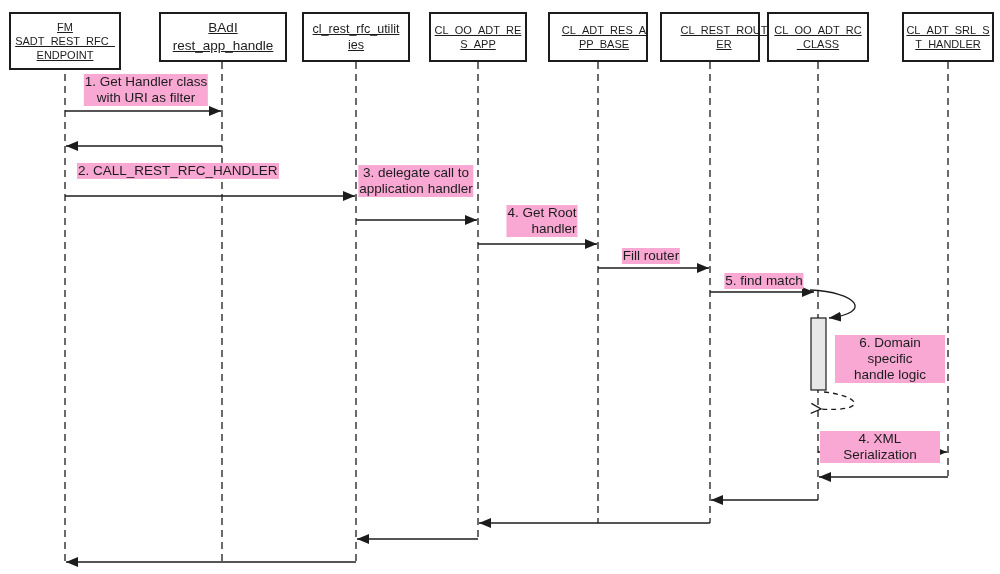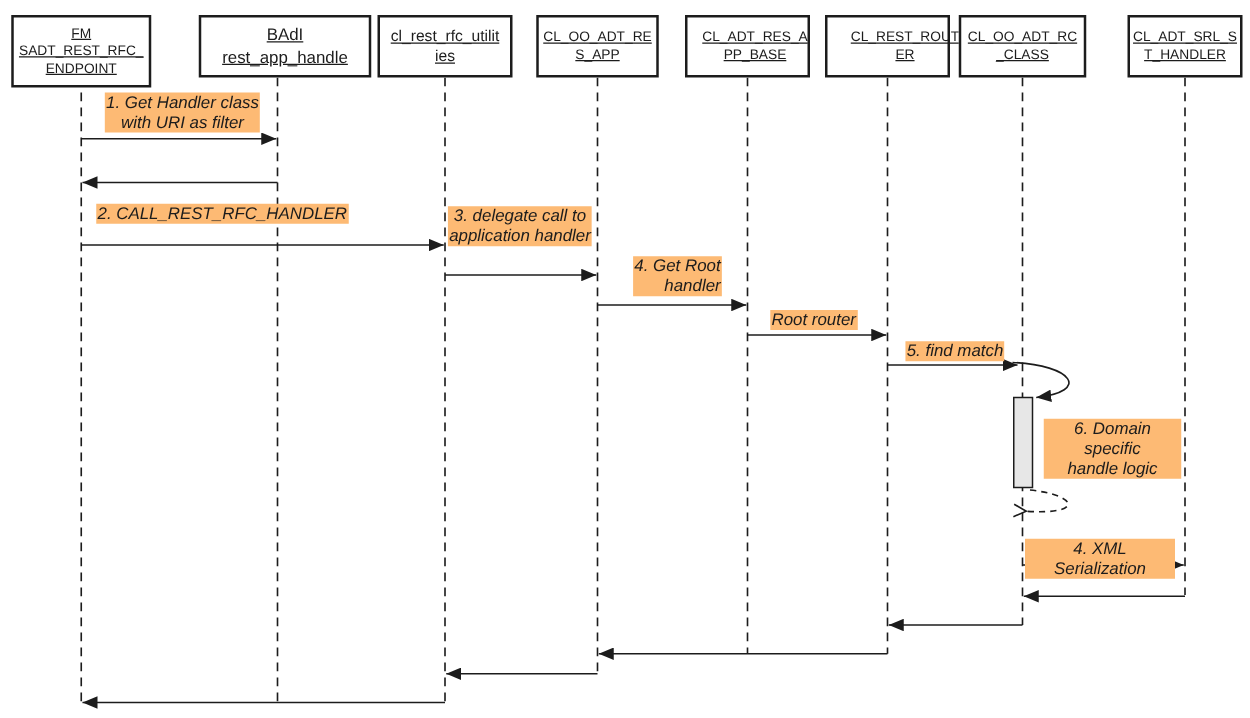--- a/index.html
+++ b/index.html
@@ -35,24 +35,23 @@
     font-weight: 400;
   }
   .msg-label {
     position: absolute;
     white-space: pre-line;
     text-align: center;
     font-size: 13.5px;
     line-height: 1.18;
     color: var(--line, #141414);
     transform: translateX(-50%);
-    background: #fdba74;
+    background: #f9a8d4;
     padding: 0 1px;
     z-index: 1;
-    font-style: italic;
   }
   .msg-label.left { transform: none; text-align: left; margin-left: 32px; }
 </style>
 </head>
 <body>
 
 <div class="stage">
   <svg id="wires" width="1000" height="574">
     <defs>
       <marker id="arrF" markerWidth="13" markerHeight="10" refX="12" refY="5" orient="auto" markerUnits="userSpaceOnUse">
@@ -86,21 +85,21 @@
       <line x1="710" y1="523" x2="479" y2="523" class="wire" marker-end="url(#arrF)"></line>
       <line x1="478" y1="539" x2="357" y2="539" class="wire" marker-end="url(#arrF)"></line>
       <line x1="356" y1="562" x2="66" y2="562" class="wire" marker-end="url(#arrF)"></line>
     </svg>
   <div id="layer">
       <div class="actor-box" style="left: 9px; top: 12px; width: 112px; height: 58px;">
         <span class="actor-label" style="font-size: 11px;">FM
 SADT_REST_RFC_
 ENDPOINT</span>
       </div>
-      <div class="actor-box" style="left: 159px; top: 12px; width: 138px; height: 50px;">
+      <div class="actor-box" style="left: 159px; top: 12px; width: 128px; height: 50px;">
         <span class="actor-label" style="font-size: 13.5px;">BAdI
 rest_app_handle</span>
       </div>
       <div class="actor-box" style="left: 302px; top: 12px; width: 108px; height: 50px;">
         <span class="actor-label" style="font-size: 12.5px;">cl_rest_rfc_utilit
 ies</span>
       </div>
       <div class="actor-box" style="left: 429px; top: 12px; width: 98px; height: 50px;">
         <span class="actor-label" style="font-size: 11px;">CL_OO_ADT_RE
 S_APP</span>
@@ -121,19 +120,19 @@
         <span class="actor-label" style="font-size: 11px;">CL_ADT_SRL_S
 T_HANDLER</span>
       </div>
       <div class="msg-label" style="left: 146px; top: 74px;">1. Get Handler class
 with URI as filter</div>
       <div class="msg-label left" style="left: 45px; top: 163px;">2. CALL_REST_RFC_HANDLER</div>
       <div class="msg-label" style="left: 416px; top: 165px;">3. delegate call to
 application handler</div>
       <div class="msg-label" style="left: 542px; top: 205px; text-align: right;">4. Get Root
 handler</div>
-      <div class="msg-label" style="left: 651px; top: 248px;">Root router</div>
+      <div class="msg-label" style="left: 651px; top: 248px;">Fill router</div>
       <div class="msg-label" style="left: 764px; top: 273px;">5. find match</div>
       <div class="msg-label" style="left: 890px; top: 335px;">6. Domain specific
 handle logic</div>
       <div class="msg-label" style="left: 880px; top: 431px;">4. XML Serialization</div>
     </div>
 </div>
 
 </body></html>

